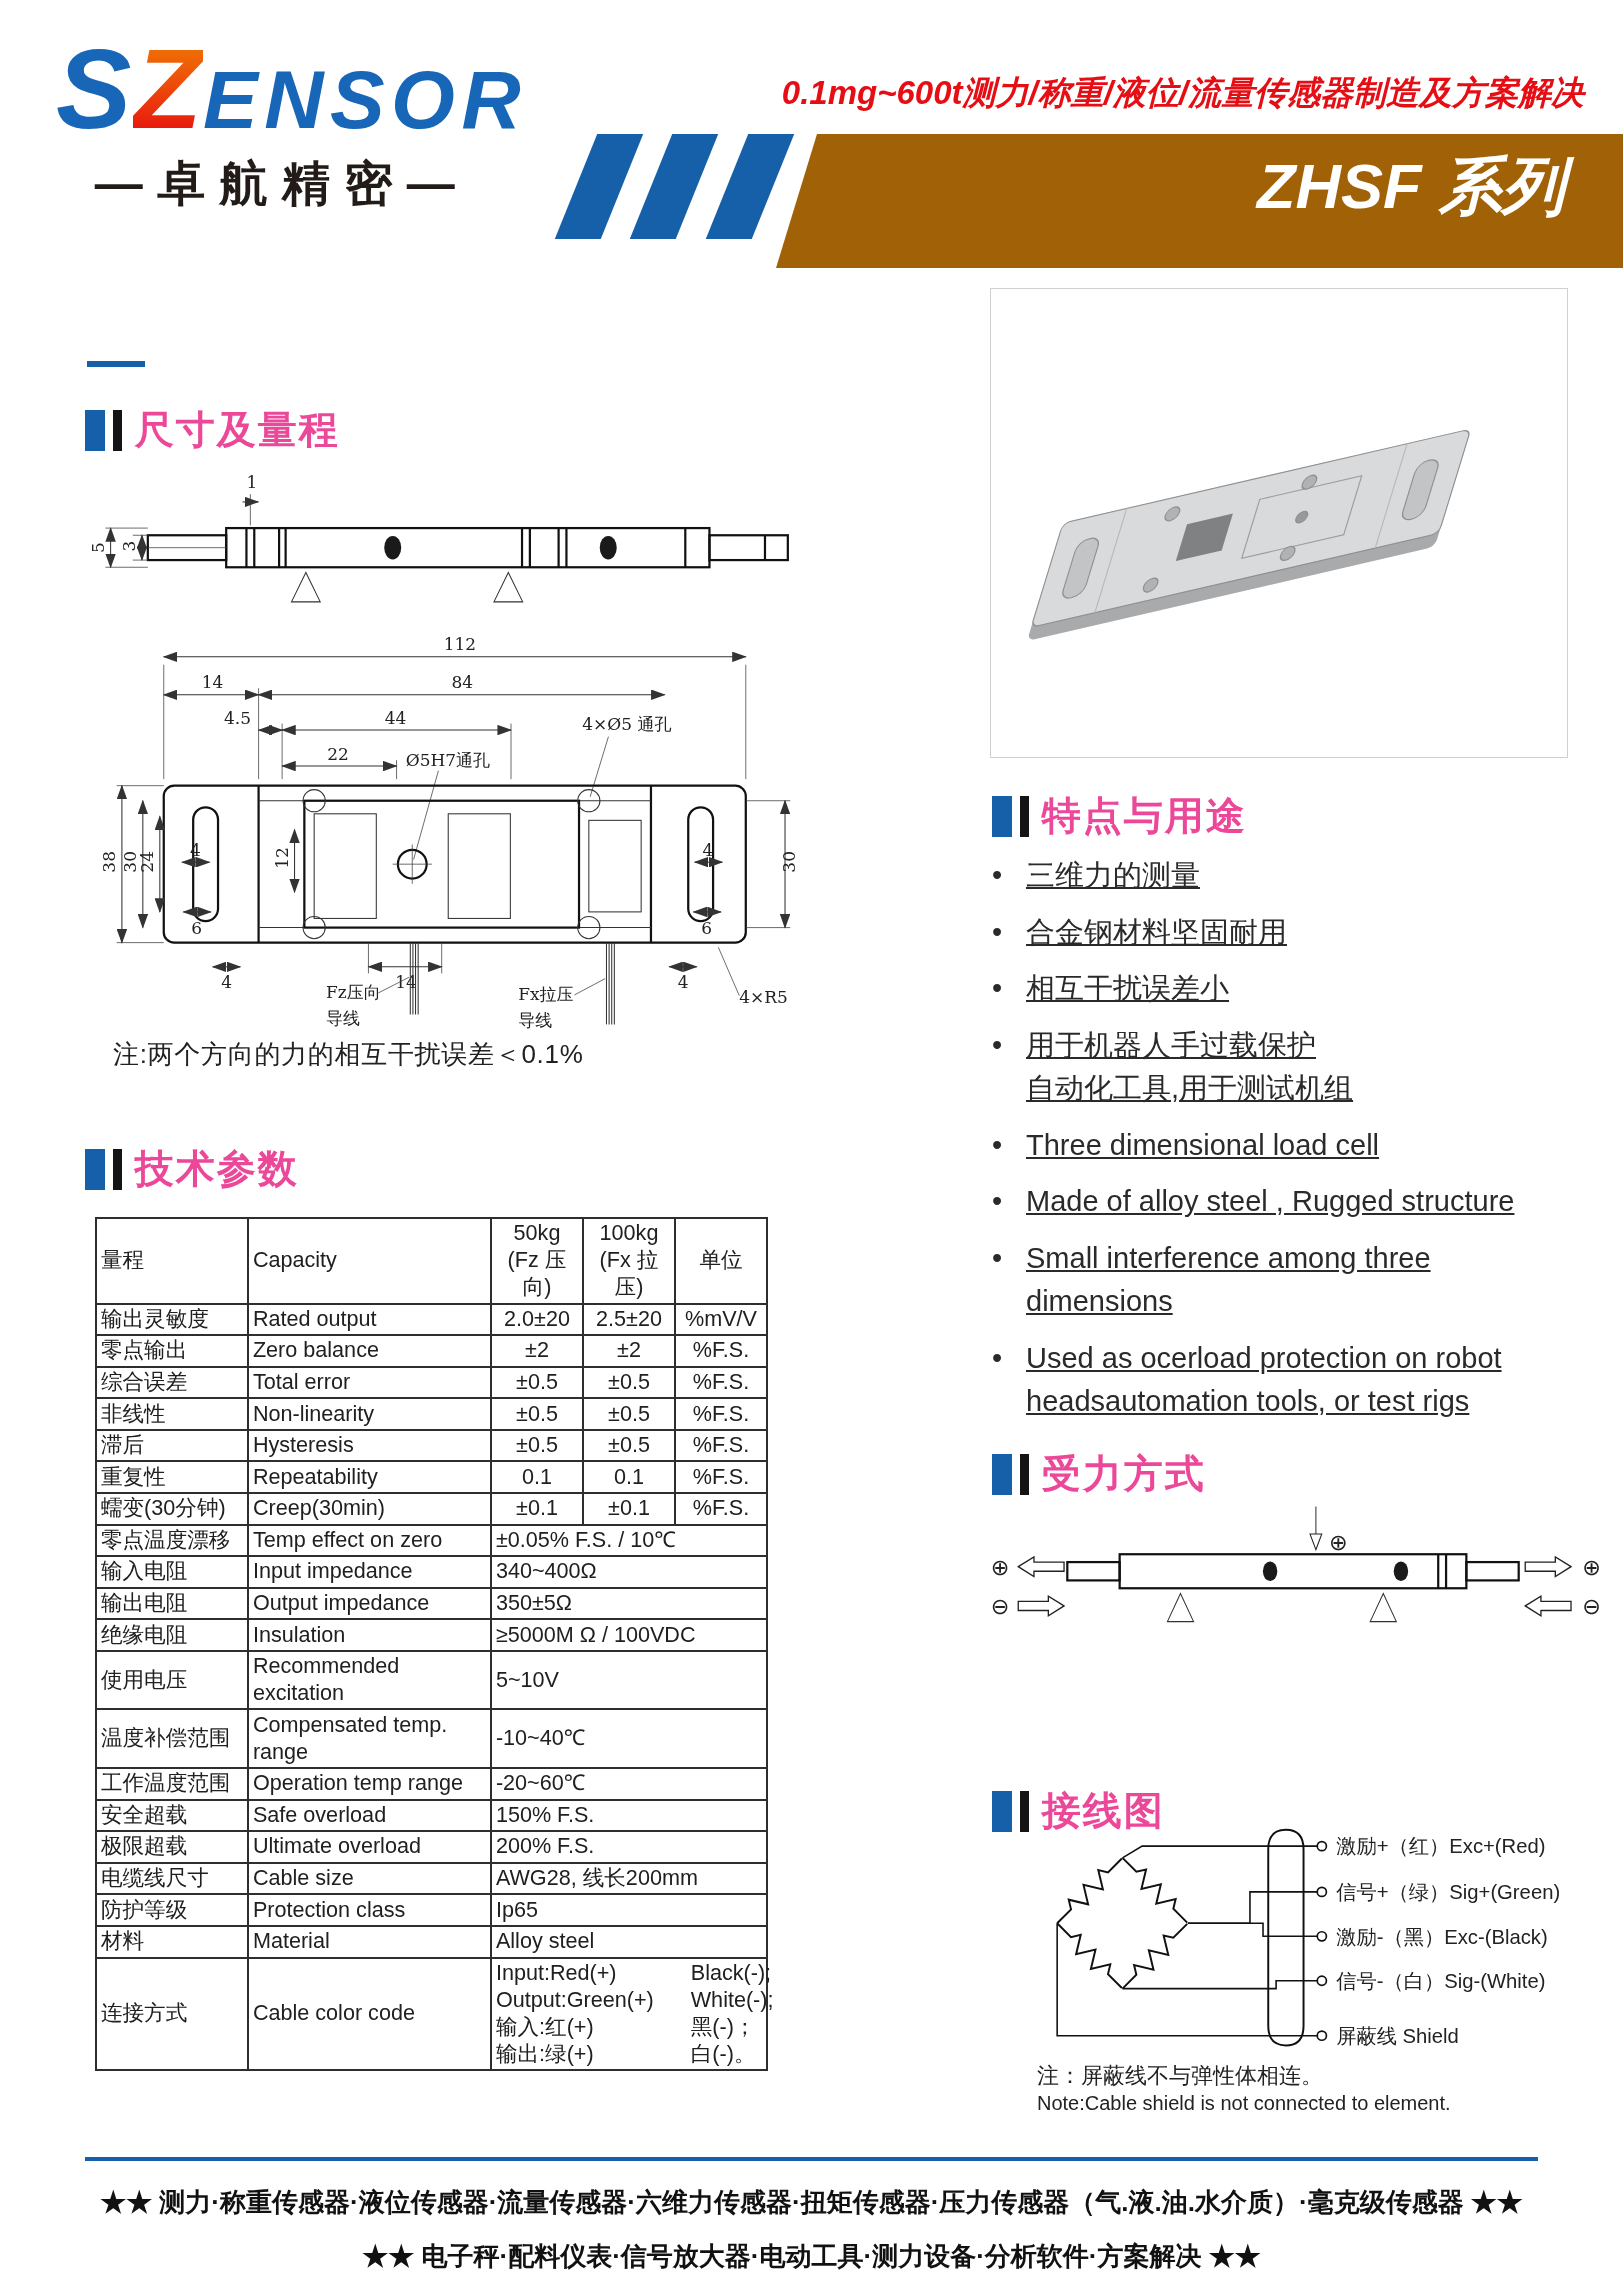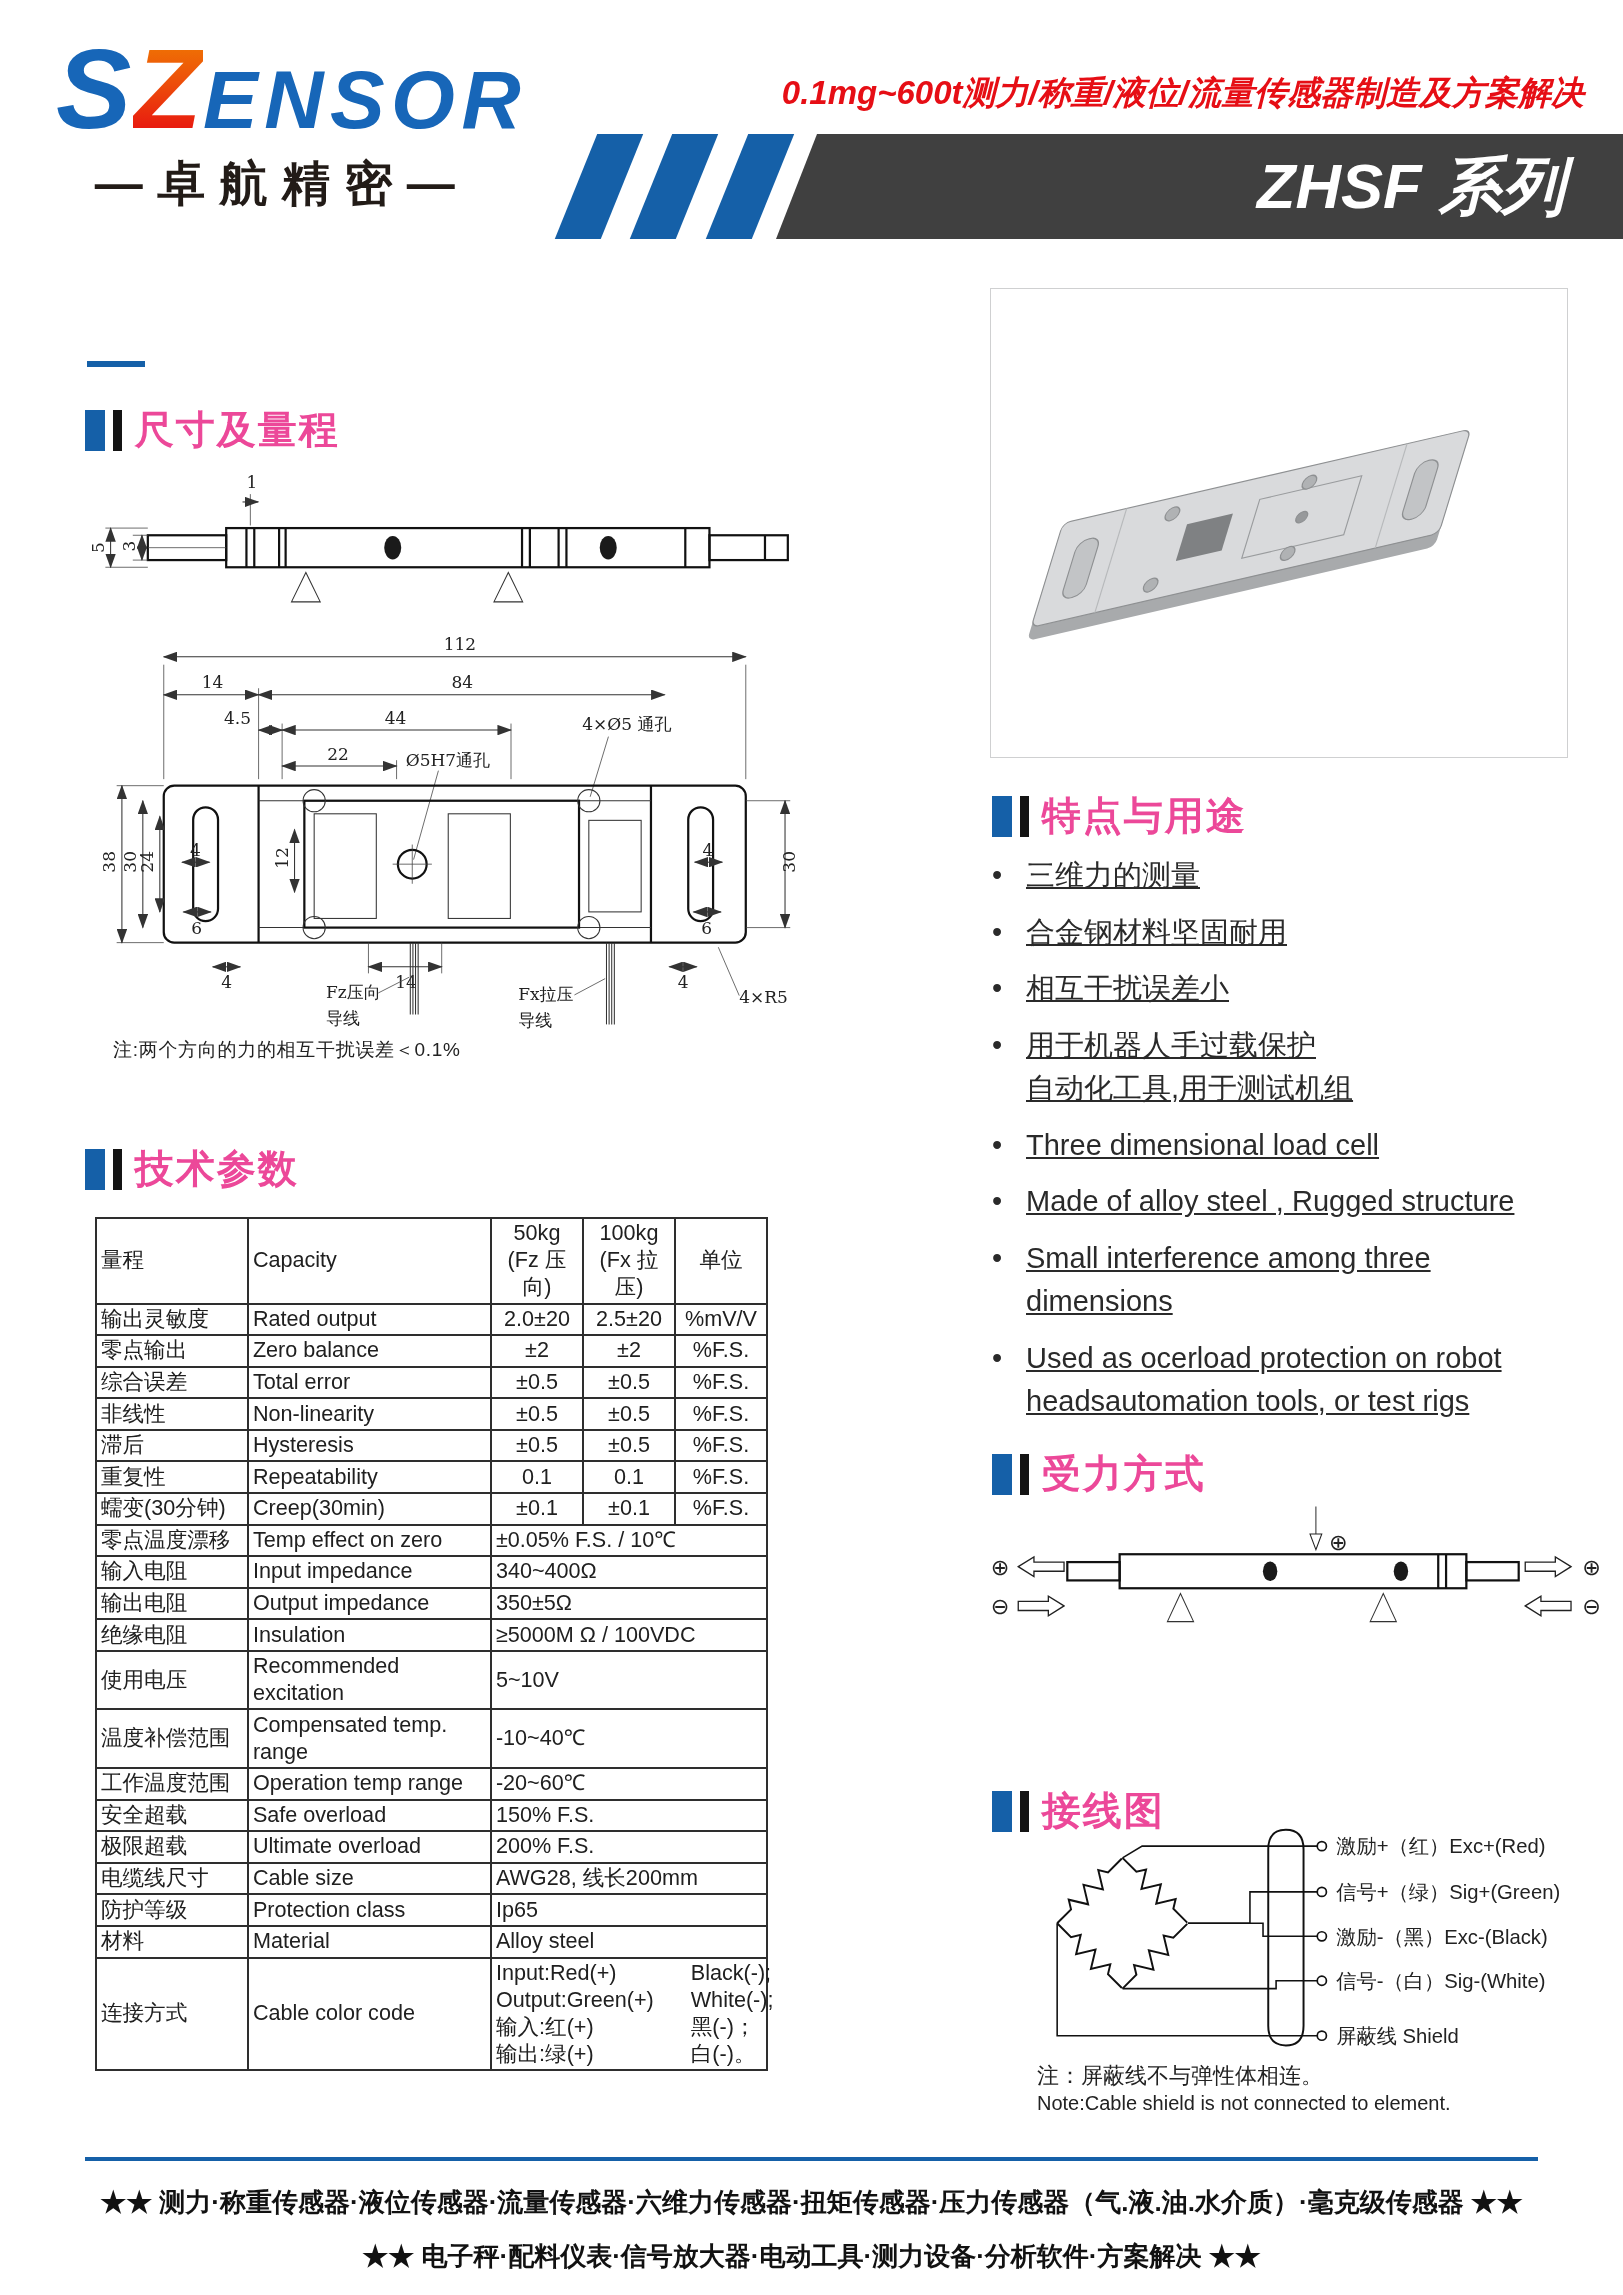--- a/index.html
+++ b/index.html
@@ -11,21 +11,21 @@
   .logo{left:56px;top:33px;width:452px;text-align:center;line-height:1;}
   .logo-line1{font-style:italic;font-weight:900;letter-spacing:1.3px;white-space:nowrap;}
   .logo-s{font-size:113px;color:#1766B8;}
   .logo-z{font-size:113px;background:linear-gradient(180deg,#F08300 0%,#ED4E0A 45%,#E60012 100%);
           -webkit-background-clip:text;background-clip:text;-webkit-text-fill-color:transparent;color:#E8430D;}
   .logo-rest{font-size:82px;color:#1766B8;letter-spacing:6.5px;}
   .logo-sub{margin-top:14.4px;font-size:48px;font-weight:900;color:#221b17;letter-spacing:14.4px;white-space:nowrap;}
 
   .slogan{top:71px;right:39px;font-size:33px;font-weight:900;font-style:italic;color:#E60E15;white-space:nowrap;}
 
-  .banner{top:134px;left:776px;right:0;height:105px;background:#404040;
+  .banner{top:134px;left:776px;right:0;height:134px;background:#a16207;
           clip-path:polygon(41px 0,100% 0,100% 100%,0 100%);}
   .banner-text{position:absolute;right:58px;top:0;height:105px;line-height:105px;
                font-size:63px;font-weight:900;font-style:italic;color:#ffffff;white-space:nowrap;}
   .stripe{top:134px;width:46px;height:105px;background:#1560A8;transform:skewX(-22deg);}
 
   
   .title-row{left:85px;top:274px;display:flex;gap:63px;align-items:baseline;}
   .title-model,.title-name{font-size:58px;font-weight:900;color:#1560A8;letter-spacing:1.3px;}
   .title-underline{left:87px;top:361px;width:58px;height:5.9px;background:#1560A8;}
 
@@ -33,21 +33,21 @@
   .sec-h{display:flex;align-items:center;gap:8.5px;}
   .sec-sq{width:19.6px;height:41px;background:#1560A8;}
   .sec-bar{width:9.2px;height:41px;background:#141414;}
   .sec-title{font-size:39px;font-weight:900;color:#ec4899;letter-spacing:2px;margin-left:3.9px;white-space:nowrap;}
 
   
   .dln{stroke:#333;stroke-width:1.6;fill:none;}
   .thin{stroke:#444;stroke-width:1.2;fill:none;}
   .thick{stroke:#111;stroke-width:3.4;fill:none;}
   .dtx{font-family:"DejaVu Serif",serif;font-size:26px;fill:#222;}
-  .note-dim{left:113px;top:1037px;font-size:19px;color:#222;letter-spacing:0.7px;}
+  .note-dim{left:113px;top:1037px;font-size:26px;color:#222;letter-spacing:0.7px;}
 
   
   .product-box{left:990px;top:288px;width:576px;height:468px;border:1.3px solid #cfd0d1;background:#fff;}
 
   
   .features{left:992px;top:854px;width:622px;}
   .features li{display:flex;margin-bottom:13px;font-size:29px;line-height:1.5;color:#2a2a2a;}
   .features{list-style:none;margin:0;padding:0;}
   .features .dot{width:34px;font-size:29px;}
   .features .txt{white-space:pre-line;text-decoration:underline;}

